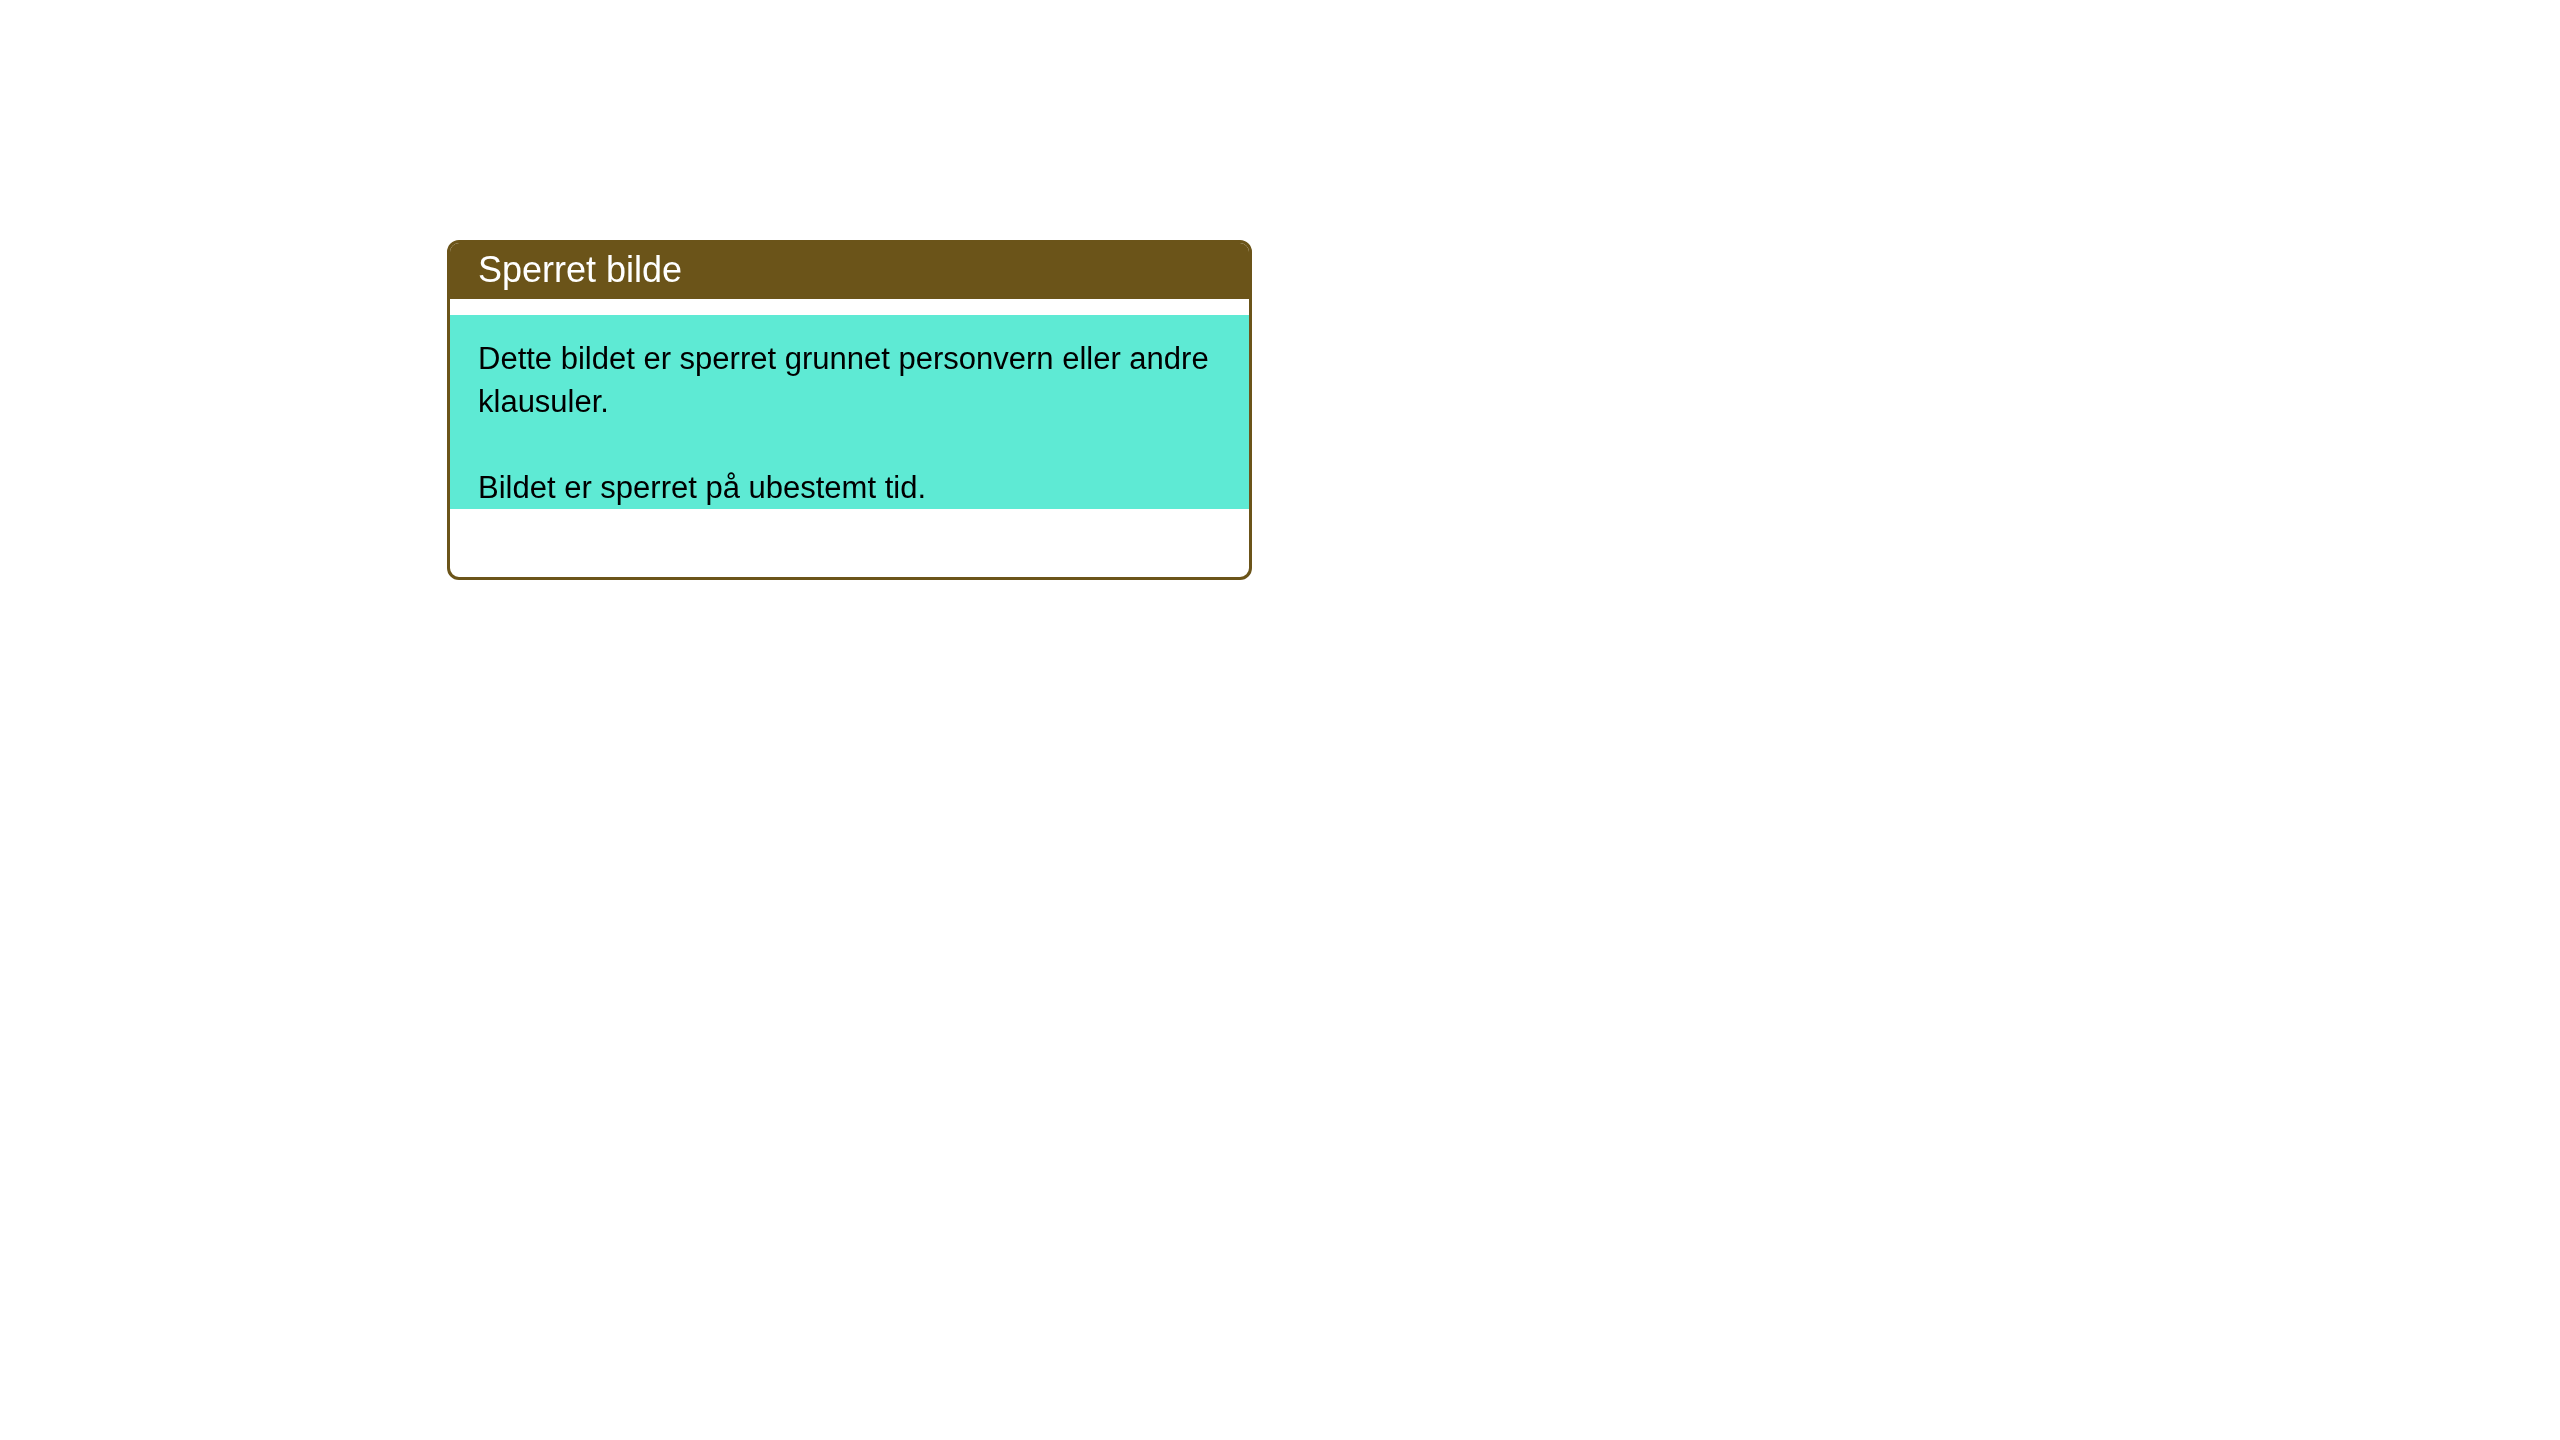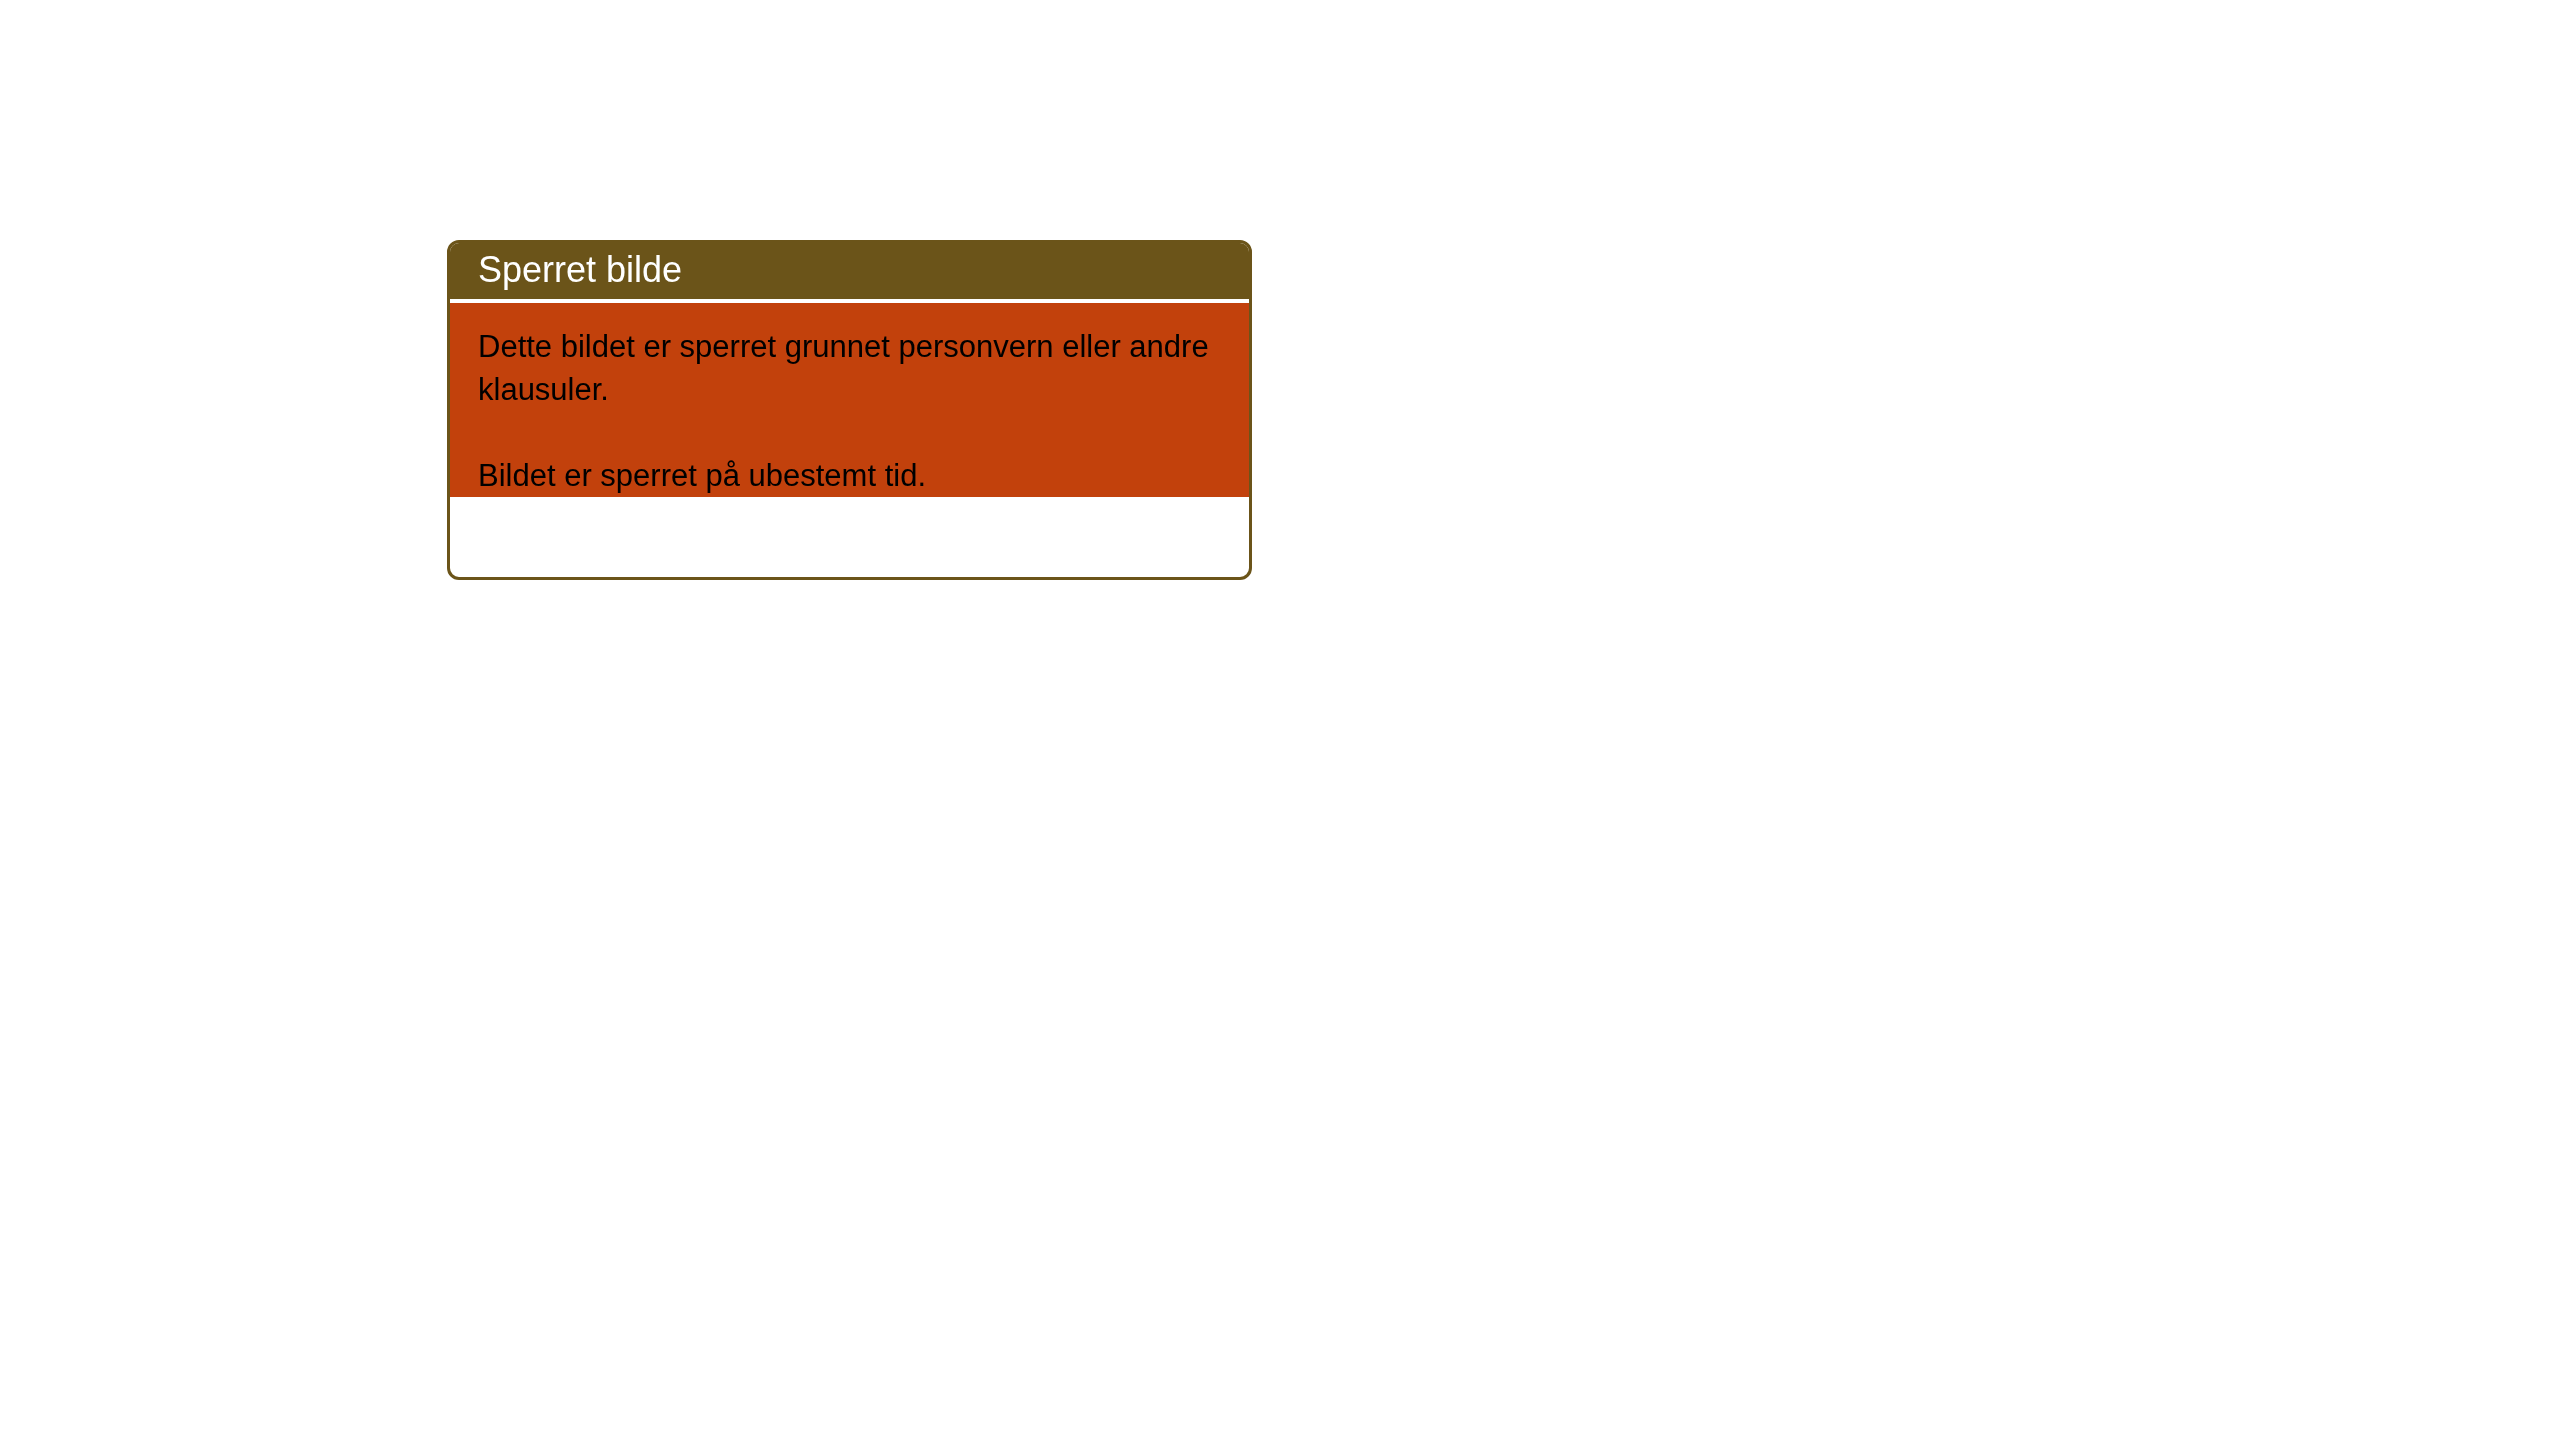--- a/index.html
+++ b/index.html
@@ -42,41 +42,41 @@
     left: 1310px;
     top: 240px;
     width: 802px;
     height: 340px;
   }
 
   .panel-header {
     box-sizing: border-box;
     height: 59px;
     background: #6B5419;
-    margin: -3px -3px 4px -3px;
+    margin: -3px -3px 16px -3px;
     border-top-left-radius: 10px;
     border-top-right-radius: 10px;
     display: flex;
     align-items: center;
     padding: 0 0 0 31px;
   }
 
   .panel-title {
     color: #ffffff;
     font-size: 36px;
     font-weight: 400;
     line-height: 40px;
     letter-spacing: 0px;
     white-space: nowrap;
   }
 
   .panel-body {
     box-sizing: border-box;
     padding: 22px 26px 0 28px;
-    background: #c2410c;
+    background: #5eead4;
   }
 
   .panel-paragraph {
     color: #000000;
     font-size: 31px;
     font-weight: 400;
     line-height: 43px;
     margin: 0;
   }
 

